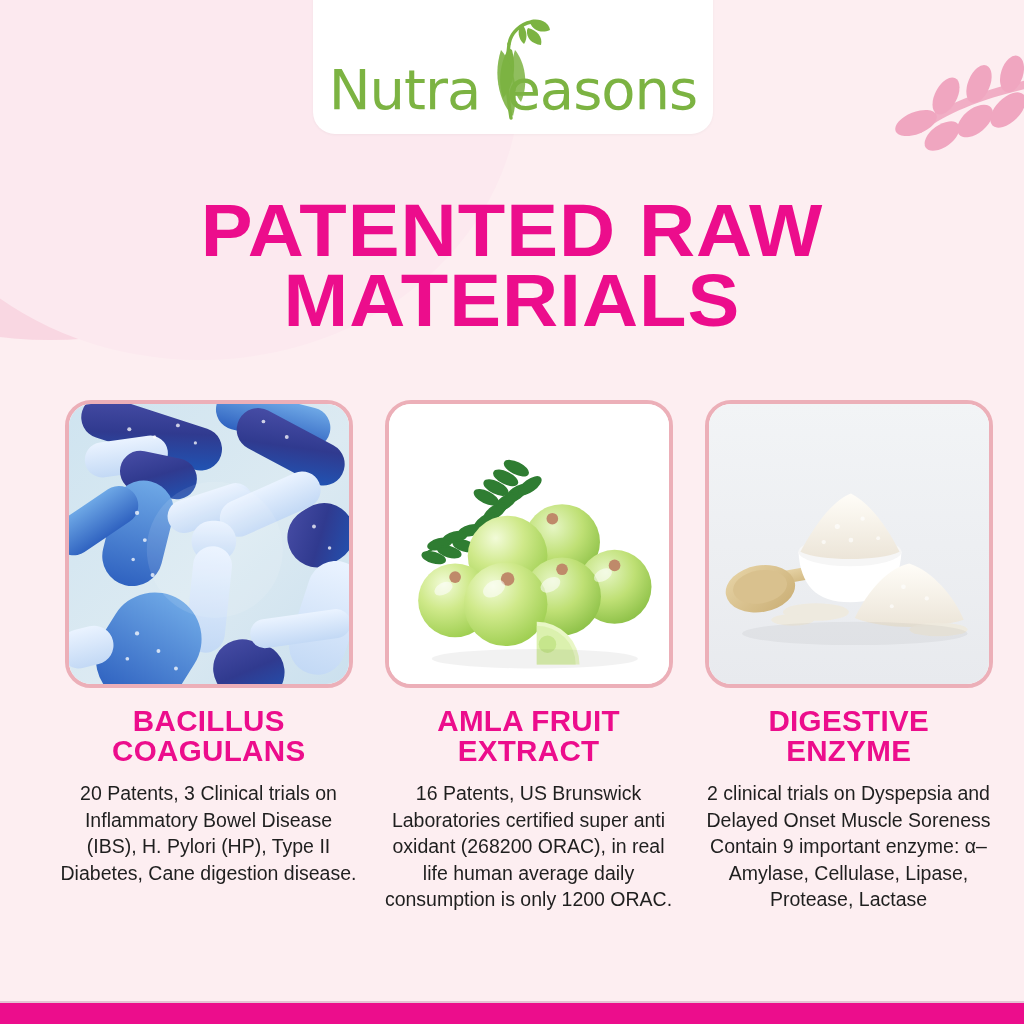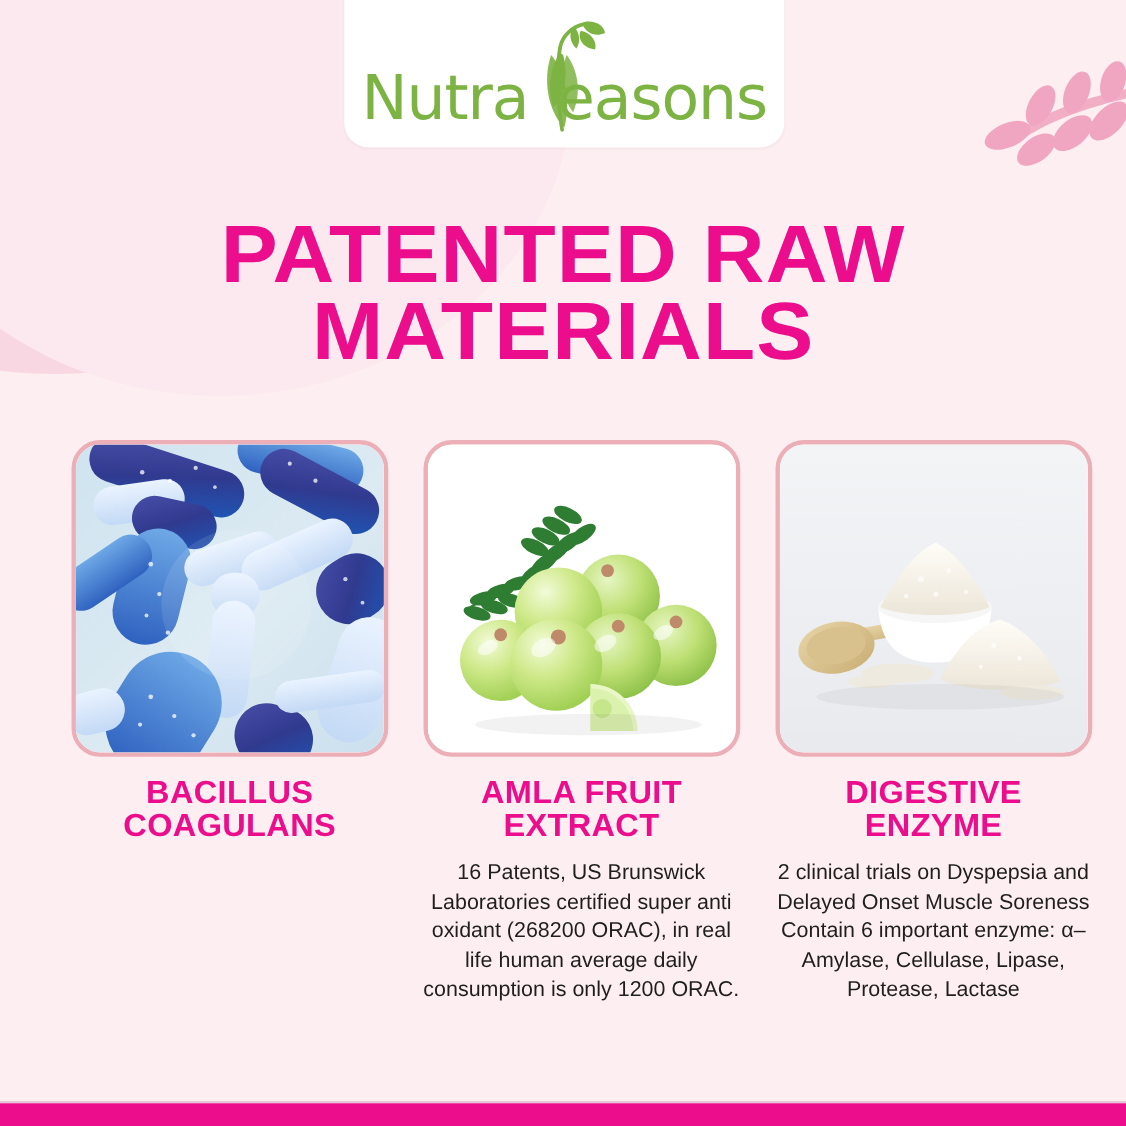--- a/index.html
+++ b/index.html
@@ -273,20 +273,21 @@
             <circle cx="60" cy="262" r="1.9"></circle>
               <circle cx="110" cy="272" r="2"></circle>
           </g>
           <circle cx="150" cy="150" r="70" fill="#ffffff" opacity=".10"></circle>
         </svg>
       </div>
       <div class="card-title">
         <span>BACILLUS</span><br>
         <span>COAGULANS</span>
       </div>
+      <div class="card-body">20 Patents, 3 Clinical trials on Inflammatory Bowel Disease (IBS), H. Pylori (HP), Type II Diabetes, Cane digestion disease.</div>
     </div>
 
     <div class="col">
       <div class="thumb">
         <svg viewBox="0 0 288 288" preserveAspectRatio="xMidYMid slice">
           <defs>
             <radialGradient id="amla" cx="35%" cy="28%" r="78%">
               <stop offset="0%" stop-color="#f2fbd8"></stop>
               <stop offset="45%" stop-color="#cfe98a"></stop>
               <stop offset="100%" stop-color="#9ccd4e"></stop>
@@ -407,21 +408,21 @@
               <circle cx="224" cy="200" r="2.2"></circle>
             <circle cx="188" cy="208" r="2"></circle>
           </g>
           <ellipse cx="150" cy="236" rx="116" ry="12" fill="#000" opacity=".04"></ellipse>
         </svg>
       </div>
       <div class="card-title">
         <span>DIGESTIVE</span><br>
         <span>ENZYME</span>
       </div>
-      <div class="card-body">2 clinical trials on Dyspepsia and Delayed Onset Muscle Soreness Contain 6 important enzyme: α–Amylase, Cellulase, Lipase, Protease, Lactase</div>
+      <div class="card-body">2 clinical trials on Dyspepsia and Delayed Onset Muscle Soreness Contain 9 important enzyme: α–Amylase, Cellulase, Lipase, Protease, Lactase</div>
     </div>
 
   </div>
 
   <div class="footer-line"></div>
   <div class="footer-bar"></div>
 
 </div>
 
 </body></html>

